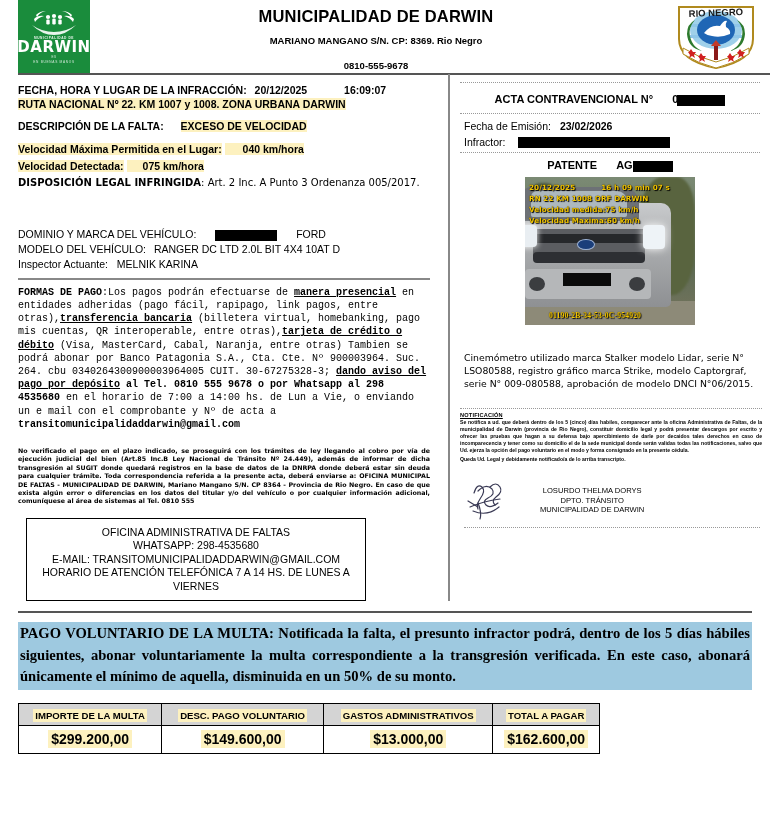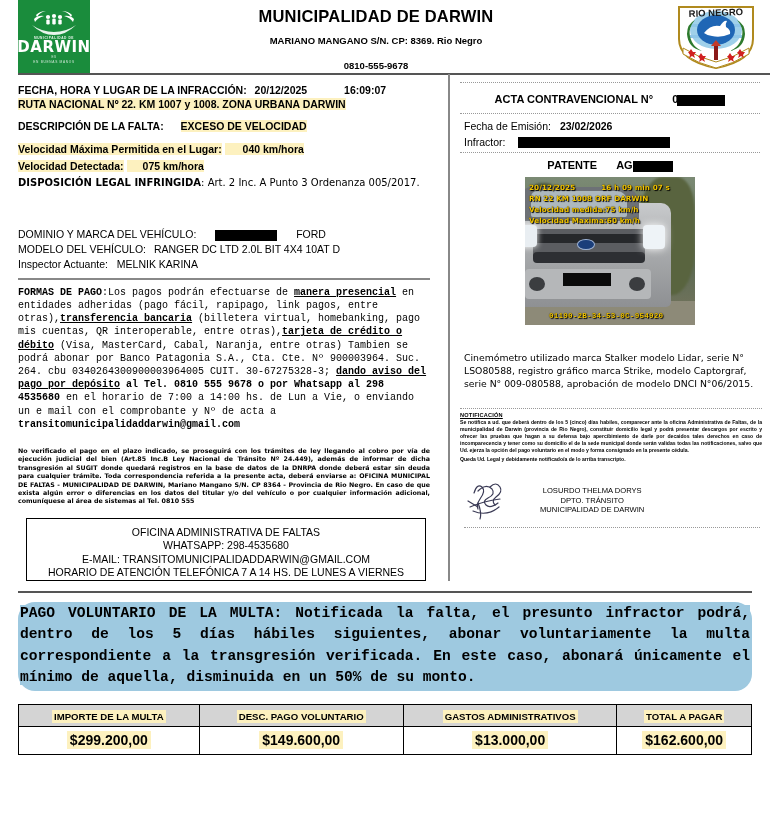--- a/index.html
+++ b/index.html
@@ -68,23 +68,23 @@
   .pago-block b { font-weight:bold; }
   .u { text-decoration:underline; }
 
   .fineprint {
     font-size:6.3px; line-height:8.4px; width:412px;
     margin-top:16px; font-family:"DejaVu Sans", sans-serif;
     text-align:justify; font-weight:bold;
   }
 
   .office-box {
-    margin-top:12px; width:400px; margin-left:8px;
+    margin-top:12px; width:340px; margin-left:8px;
     border:1px solid #000;
-    padding:7px 4px 0;
+    padding:7px 4px 7px;
     text-align:center;
     font-size:10.5px; line-height:13.5px;
   }
 
   
   .acta-title { text-align:center; font-size:11px; font-weight:bold; padding:4px 0 5px; }
   .dotline { border-top:1px dotted #999; margin:2px 10px 6px 10px; }
   .r-line { font-size:10.5px; margin:0 0 4px 14px; }
   .patente { text-align:center; font-size:11px; font-weight:bold; margin:3px 0 5px 0; }
 
@@ -111,21 +111,21 @@
   .ov-txt {
     position:absolute; left:4px; color:#f2c500; font-weight:bold;
     font-size:7.2px; letter-spacing:.1px; white-space:nowrap;
     text-shadow:0 0 1px #000, 1px 1px 1px #000;
     font-family:"DejaVu Sans", sans-serif;
   }
   .ov-code {
     position:absolute; left:24px; bottom:5px; color:#f2c500; font-weight:bold;
     font-size:7.6px; letter-spacing:.2px; white-space:nowrap;
     text-shadow:0 0 1px #000,1px 1px 1px #000;
-    font-family:Liberation Mono, monospace;
+    font-family:Liberation Serif, serif;
   }
 
   .cinemo { font-size:9.3px; line-height:13px; margin:26px 0 0 14px; width:290px; font-family:"DejaVu Sans", sans-serif;}
 
   .notif-wrap { margin:18px 8px 0 10px; }
   .notif-top { border-top:1px dotted #999; margin-bottom:3px; }
   .notif-title { font-size:5.6px; font-weight:bold; letter-spacing:.2px; text-decoration:underline; margin-bottom:1px;}
   .notif-body { font-size:5.1px; line-height:7.1px; text-align:justify; font-weight:bold;}
   .notif-body2 { font-size:5.1px; line-height:7.1px; margin-top:2px; font-weight:bold;}
 
@@ -135,27 +135,26 @@
   .dotline2 { border-top:1px dotted #999; margin:4px 10px 0 14px; }
 
   
   .vol-sep { border-top:2px solid #555; margin:10px 18px 0 18px; }
   .vol {
     margin:9px 18px 0 18px;
     background:#9ec9e0;
     font-size:14.6px; font-weight:bold; line-height:21.5px;
     text-align:justify;
     padding:1px 2px 2px 2px;
-    font-family:Liberation Mono, monospace;
-    border-radius:17px;
+    font-family:Liberation Serif, serif;
   }
   .vol > span { background:#9ec9e0; }
 
   
-  .totals { margin:13px 18px 7px 18px; border-collapse:collapse; width:734px; }
+  .totals { margin:13px 18px 7px 18px; border-collapse:collapse; width:582px; }
   .totals td { border:1px solid #000; text-align:center; }
   .totals .th { background:#d4d4d4; height:22px; }
   .totals .th span { font-size:9.6px; font-weight:bold; background:#fdf1bf; padding:1px 2px; }
   .totals .td { height:28px; }
   .totals .td span { font-size:14px; font-weight:bold; background:#fdf1bf; padding:1px 3px;}
 </style>
 </head>
 <body>
 
 <div class="header">

